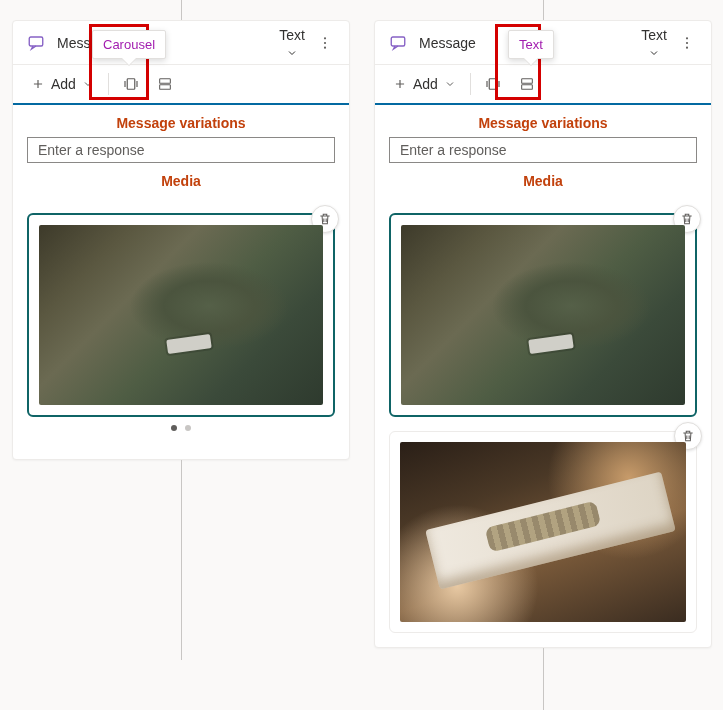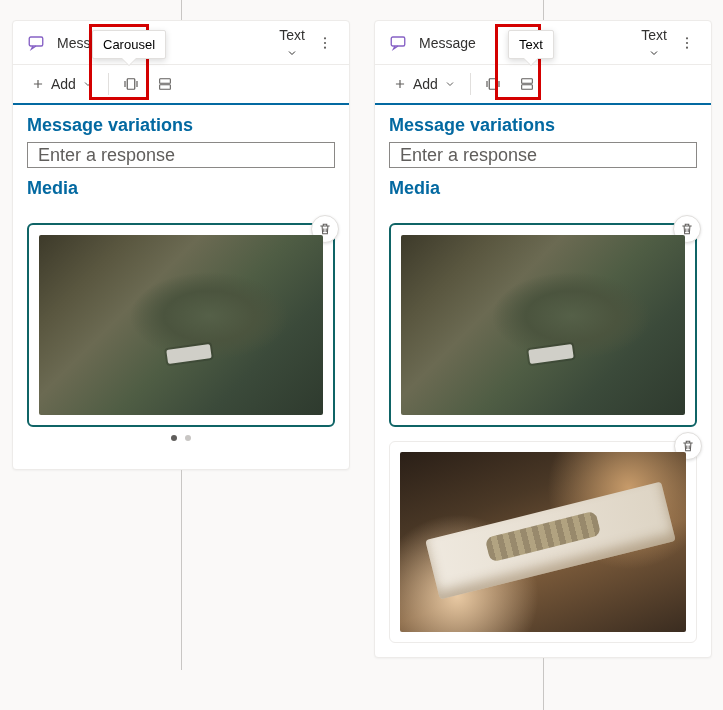--- a/index.html
+++ b/index.html
@@ -102,33 +102,34 @@
     align-items:center;
     justify-content:center;
     cursor:pointer;
     border-radius:2px;
     color:#605e5c;
     position: relative;
   }
 
   .section-label {
     font-weight: 600;
-    font-size: 18px;
+    font-size: 14px;
     padding: 10px 14px 6px;
-    color: #0369a1;
+    color: #c2410c;
+    text-align: center;
   }
   .response-box {
     margin: 0 14px 8px;
   }
   .response-box input {
     width: 100%;
     height: 20px;
     border: 1px solid #8a8886;
     padding: 12px 10px;
-    font-size: 18px;
+    font-size: 14px;
     color: #323130;
     outline: none;
     background:#fff;
   }
   .response-box input::placeholder { color: #605e5c; }
 
   .media-wrap { padding: 4px 14px 14px; }
   .media-item {
     position: relative;
     border: 1px solid #edebe9;
@@ -182,21 +183,21 @@
   }
 
   
   .tooltip {
     position:absolute;
     background:#fff;
     border:1px solid #e1dfdd;
     box-shadow: 0 2px 6px rgba(0,0,0,0.15);
     padding: 6px 10px;
     font-size: 13px;
-    color:#000000;
+    color:#a21caf;
     border-radius:2px;
     z-index: 60;
     white-space: nowrap;
   }
   .tooltip::after {
     content:"";
     position:absolute;
     bottom:-7px;
     left:50%;
     transform:translateX(-50%);

